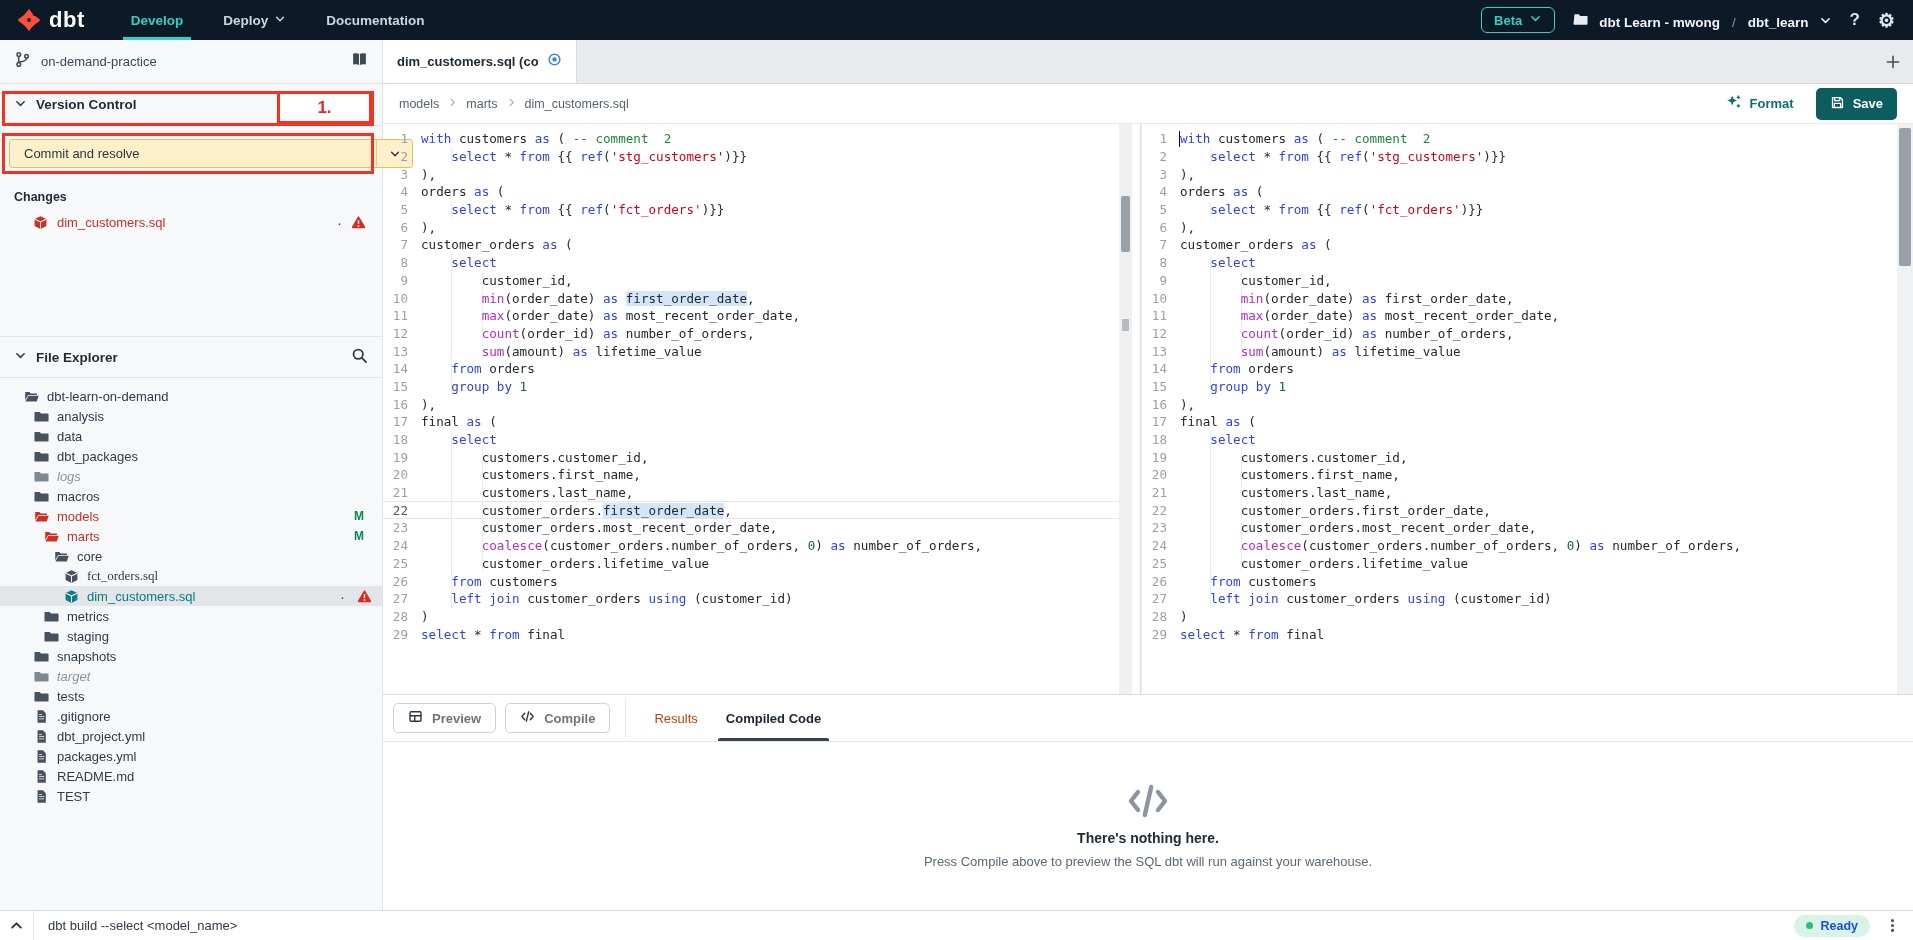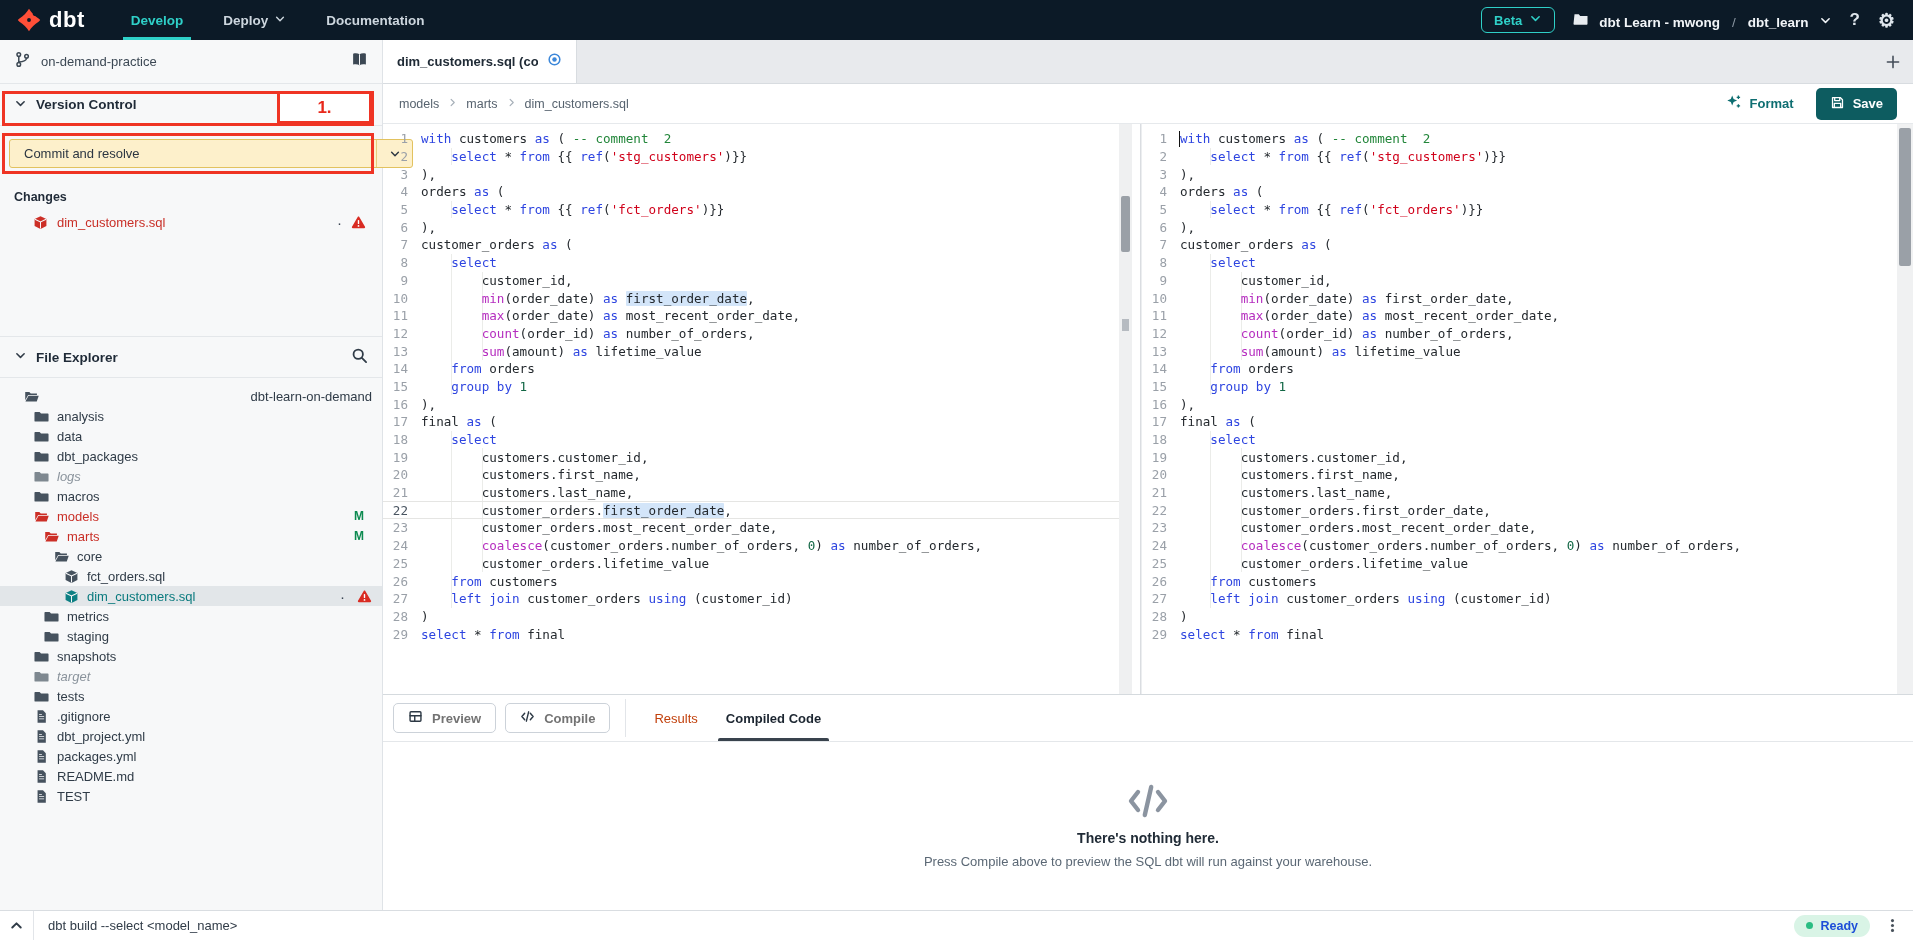--- a/index.html
+++ b/index.html
@@ -233,21 +233,21 @@
         <span class="si" id="ic-fe-caret"><svg width="13" height="13" viewBox="0 0 16 16" fill="none" stroke="currentColor" stroke-width="1.9" stroke-linecap="round" stroke-linejoin="round">
               <path d="M3.5 5.8 8 10.3l4.5-4.5"></path>
             </svg></span>
         <span class="ttl">File Explorer</span>
         <span class="si" id="ic-search"><svg width="17" height="17" viewBox="0 0 16 16" fill="none" stroke="currentColor" stroke-width="1.7" stroke-linecap="round" stroke-linejoin="round">
               <circle cx="6.8" cy="6.8" r="4.4"></circle>
               <path d="M10.2 10.2 14.2 14.2"></path>
             </svg></span>
       </div>
       <div class="fe-body" id="file-tree">
-          <div class="tree-row" style="padding-left: 24px; text-align: right;">
+          <div class="tree-row" style="padding-left: 24px;">
             <span class="ticon">
               <svg width="15" height="15" viewBox="0 0 16 16" fill="currentColor">
                 <path d="M1.3 3.1h4.4l1.5 1.7h6.6v1.7H4.4L1.3 12Z"></path>
                 <path d="M4.8 7.3h10.9l-2.1 6.1H1.5Z"></path>
               </svg>
             </span>
             <span class="nm">dbt-learn-on-demand</span>
           </div>
           <div class="tree-row" style="padding-left: 34px;">
             <span class="ticon">
@@ -311,21 +311,21 @@
           </div>
           <div class="tree-row" style="padding-left: 54px;">
             <span class="ticon">
               <svg width="15" height="15" viewBox="0 0 16 16" fill="currentColor">
                 <path d="M1.3 3.1h4.4l1.5 1.7h6.6v1.7H4.4L1.3 12Z"></path>
                 <path d="M4.8 7.3h10.9l-2.1 6.1H1.5Z"></path>
               </svg>
             </span>
             <span class="nm">core</span>
           </div>
-          <div class="tree-row" style="padding-left: 64px;">
+          <div class="tree-row" style="padding-left: 64px; font-family: Liberation Serif, serif;">
             <span class="ticon">
               <svg width="15" height="15" viewBox="0 0 16 16" fill="currentColor">
                 <path d="M8 1.2 14.3 4.3v7.4L8 14.8 1.7 11.7V4.3Z"></path>
                 <path d="M2 4.5 8 7.4l6-2.9" stroke="#f7f8f9" stroke-width="1.1" fill="none"></path>
                 <path d="M8 7.4v7" stroke="#f7f8f9" stroke-width="1.1" fill="none"></path>
               </svg>
             </span>
             <span class="nm">fct_orders.sql</span>
           </div>
           <div class="tree-row sel" style="padding-left: 64px;">

